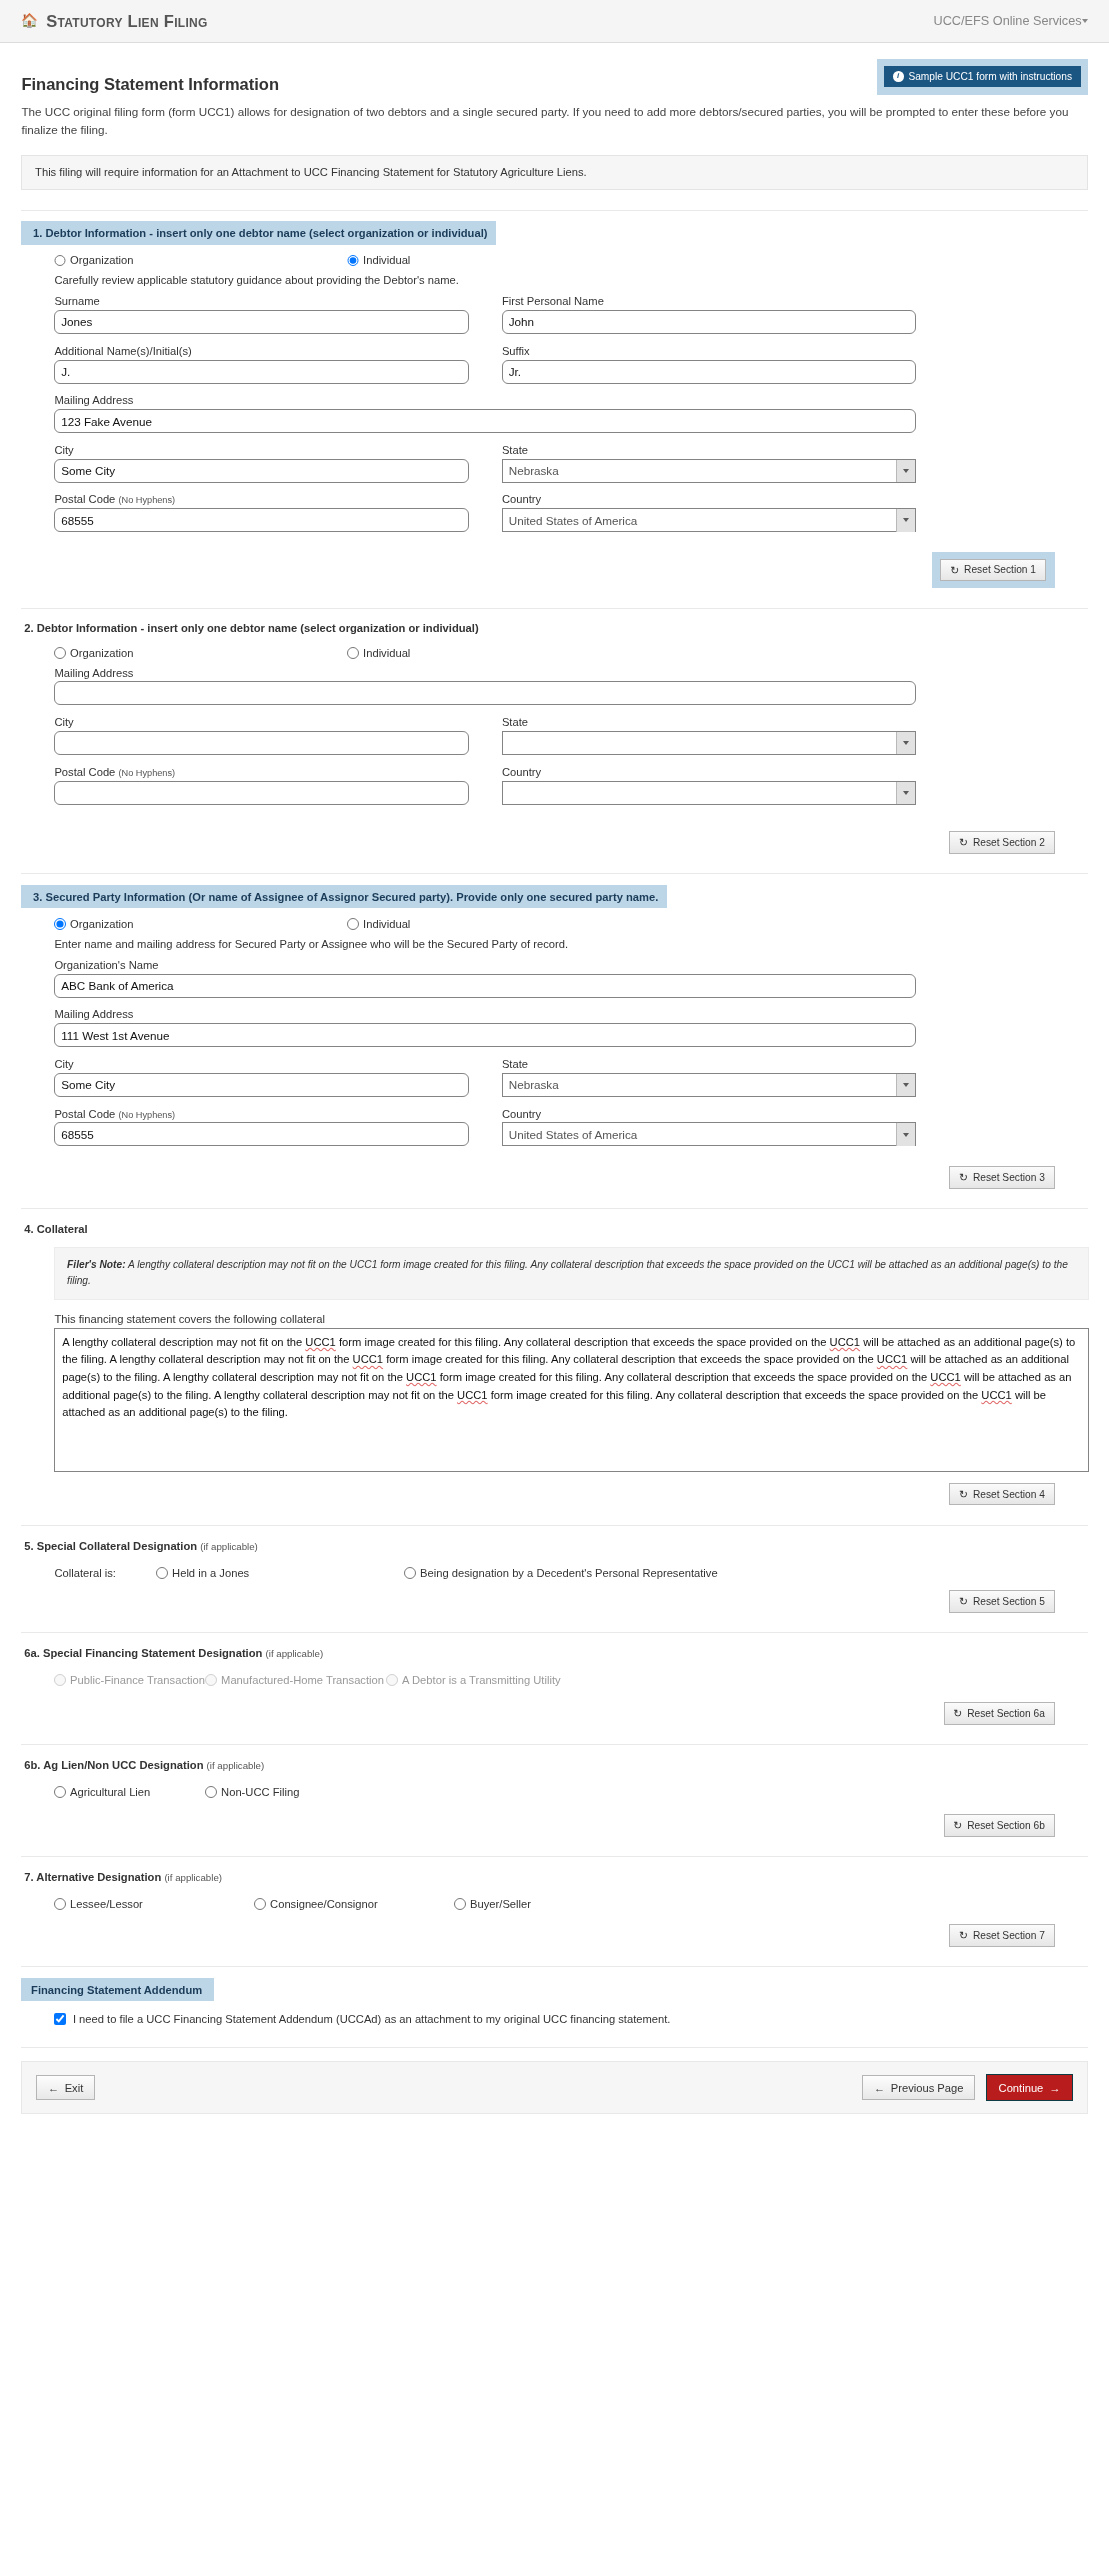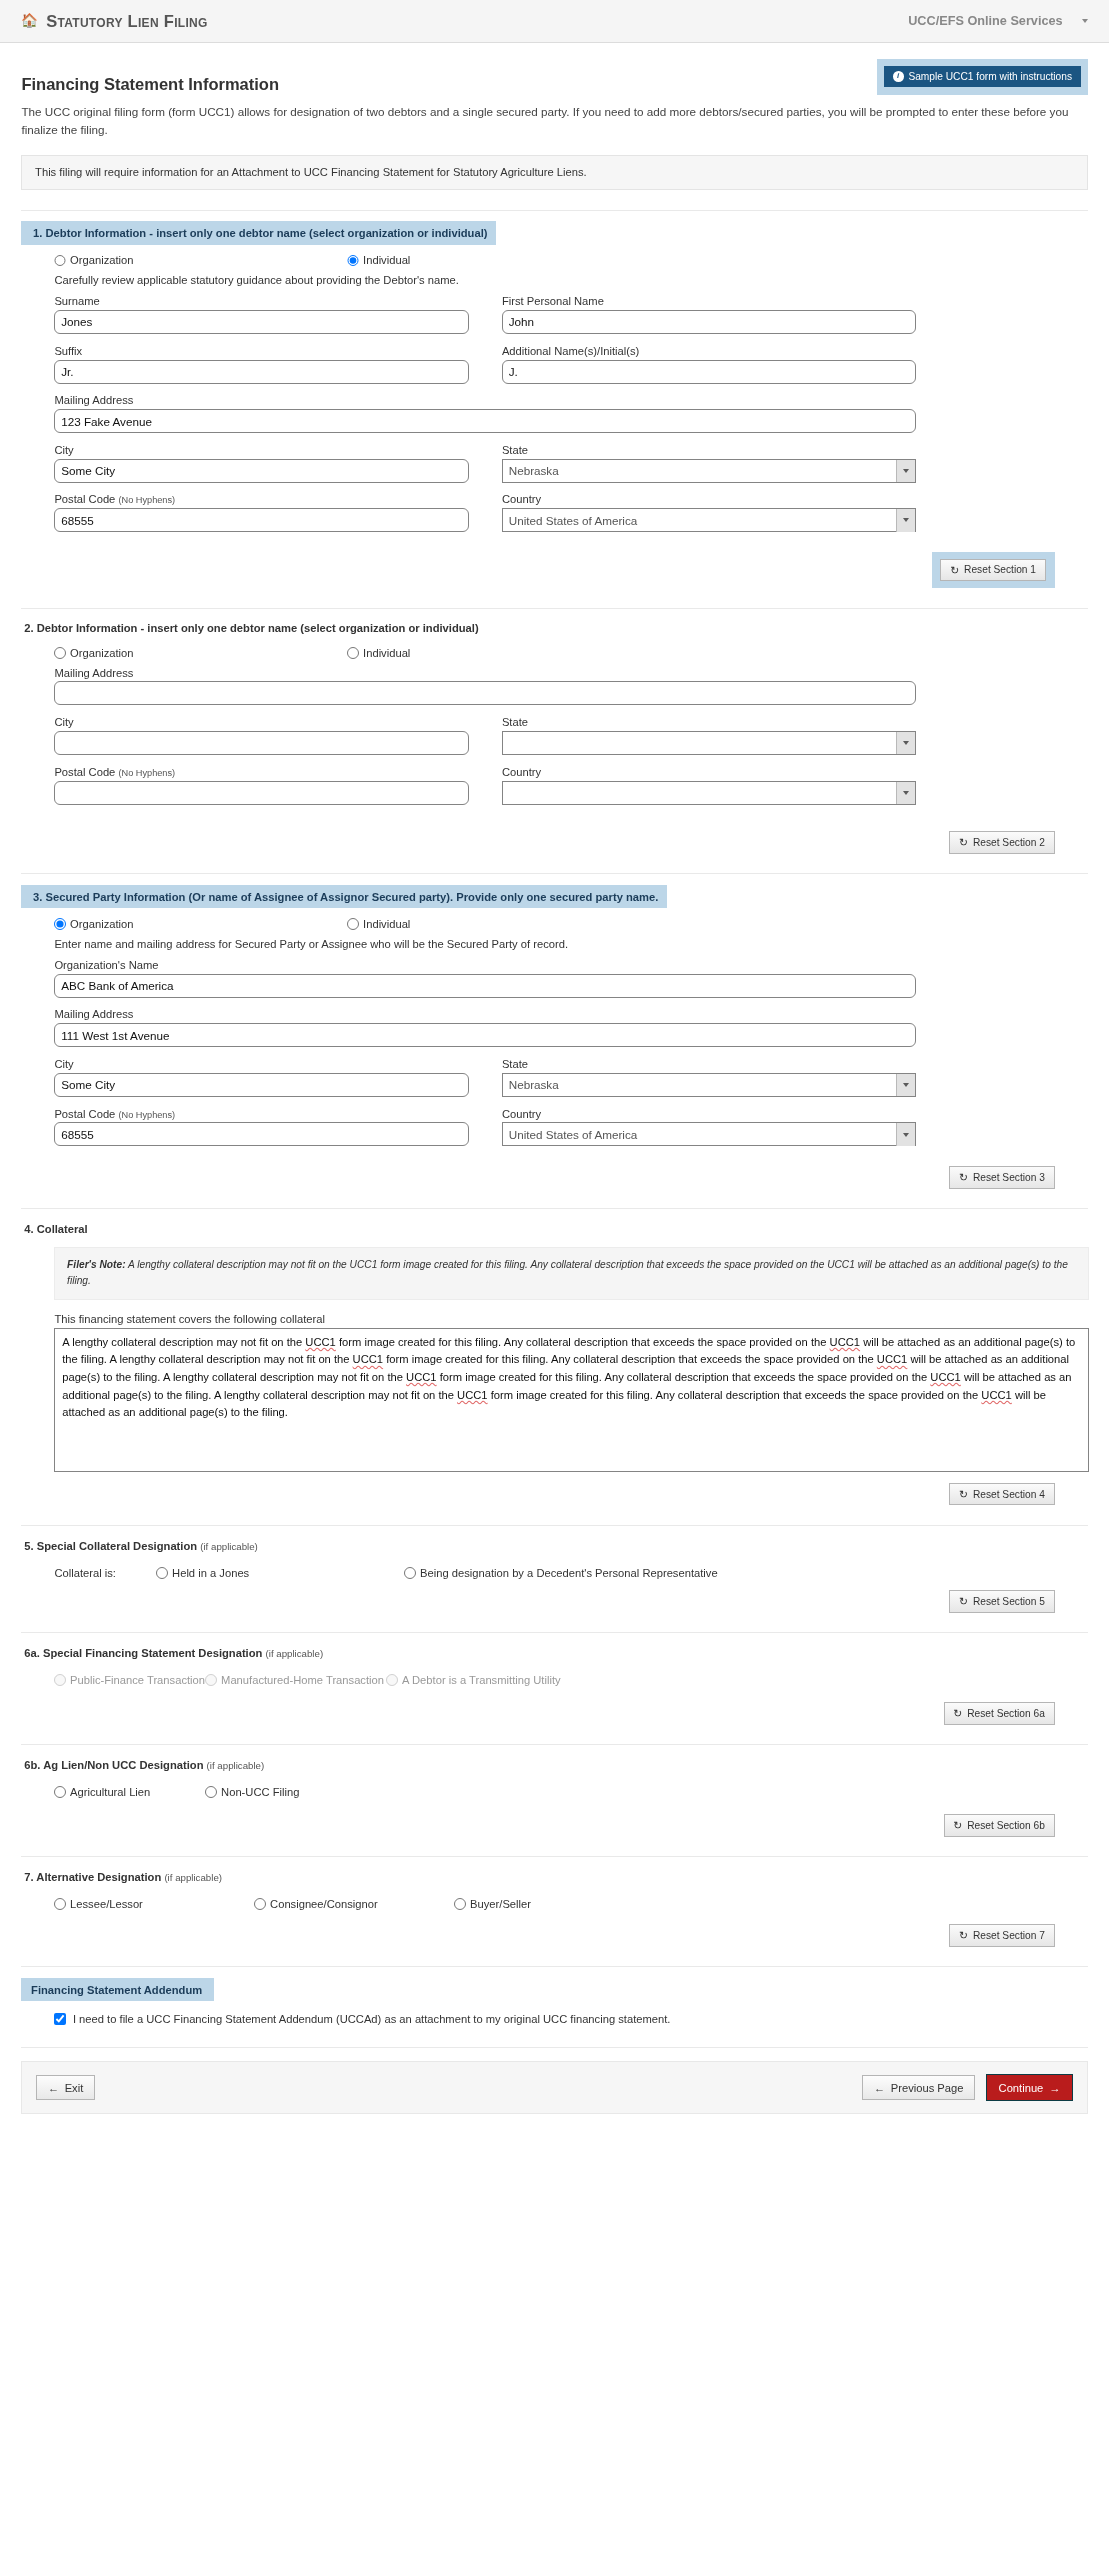--- a/index.html
+++ b/index.html
@@ -29,23 +29,22 @@
     font-size:16.5px;
     color:#555555;
     font-variant:small-caps;
     letter-spacing:0.3px;
     white-space:nowrap;
     font-weight:bold;
   }
   #svc-menu {
     font-size:12.7px;
     color:#888888;
-    display:flex; align-items:center; gap:19px;
+    display:flex; align-items:center; gap:0;
     white-space:nowrap;
-    font-weight:bold;
   }
   .caret { width:0;height:0;border-left:3.9px solid transparent;border-right:3.9px solid transparent;border-top:4.9px solid #888; }
 
   
   #page { position:relative; padding:0 21.4px; }
 
   #sample-wrap {
     position:absolute; right:21.4px; top:15.6px;
     background:#bcd6e8;
     padding:7.8px 6.8px;
@@ -291,26 +290,26 @@
             <span class="flabel">Surname</span>
             <input class="txt" type="text" value="Jones" style="">
           </div>
           <div class="fcol">
             <span class="flabel">First Personal Name</span>
             <input class="txt" type="text" value="John" style="">
           </div>
         </div>
         <div class="frow">
           <div class="fcol">
+            <span class="flabel">Additional Name(s)/Initial(s)</span>
+            <input class="txt" type="text" value="J." style="">
+          </div>
+          <div class="fcol">
             <span class="flabel">Suffix</span>
             <input class="txt" type="text" value="Jr." style="">
-          </div>
-          <div class="fcol">
-            <span class="flabel">Additional Name(s)/Initial(s)</span>
-            <input class="txt" type="text" value="J." style="">
           </div>
         </div>
         <div class="frow">
           <div class="fcol full">
             <span class="flabel">Mailing Address</span>
             <input class="txt" type="text" value="123 Fake Avenue" style="">
           </div>
         </div>
         <div class="frow">
           <div class="fcol">

